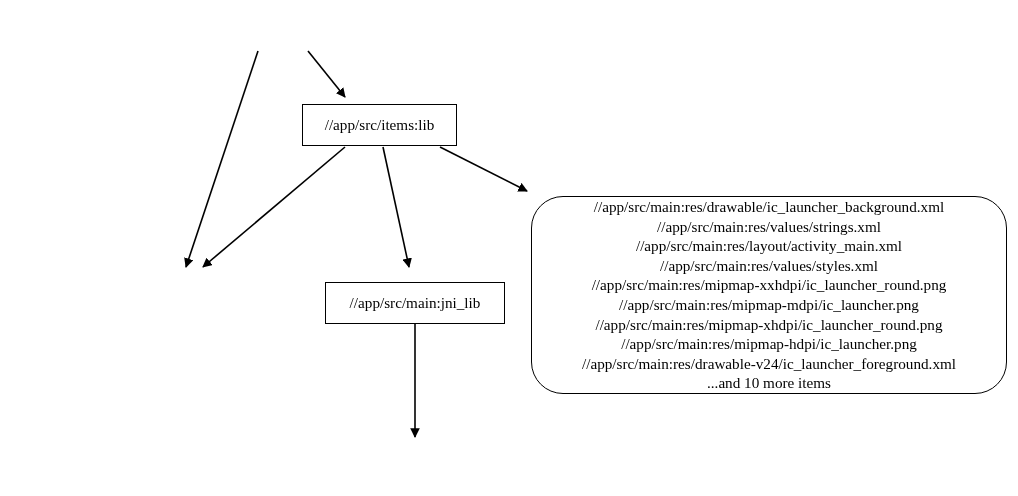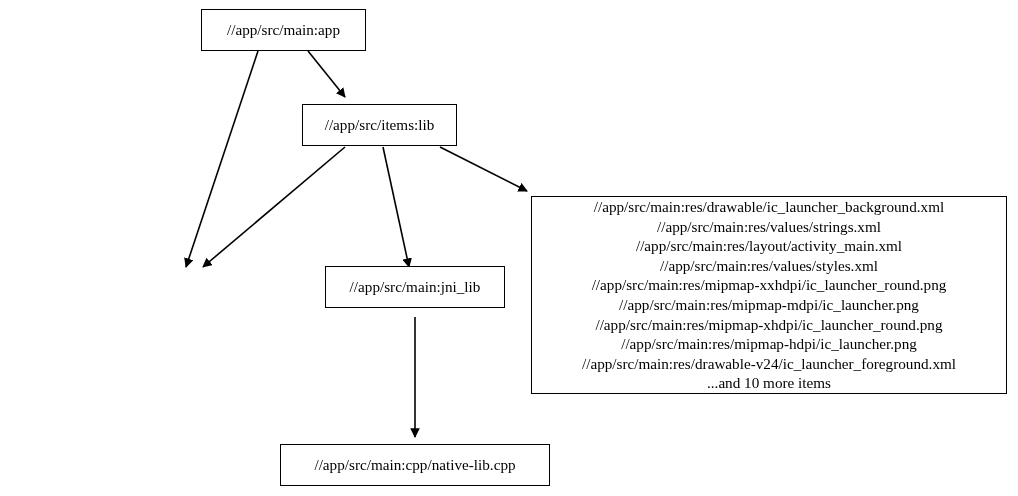--- a/index.html
+++ b/index.html
@@ -71,43 +71,37 @@
 
     <path d="M 345 147 L 203 267" stroke="#000000" stroke-width="1.6" fill="none" marker-end="url(#arrowhead)"></path>
 
     <path d="M 383 147 L 409 267" stroke="#000000" stroke-width="1.6" fill="none" marker-end="url(#arrowhead)"></path>
 
     <path d="M 440 147 L 527 191" stroke="#000000" stroke-width="1.6" fill="none" marker-end="url(#arrowhead)"></path>
 
     <path d="M 415 317 L 415 437" stroke="#000000" stroke-width="1.6" fill="none" marker-end="url(#arrowhead)"></path>
   </svg>
 
-  <div class="node" style="left:201px; top:9px; width:165px; height:42px;">
-    <span class="node-label">//app/src/main:app</span>
-  </div>
 
   <div class="node" style="left:302px; top:104px; width:155px; height:42px;">
     <span class="node-label">//app/src/items:lib</span>
   </div>
 
 
-  <div class="node" style="left:325px; top:266px; width:180px; height:42px;">
+  <div class="node" style="left:325px; top:282px; width:180px; height:42px;">
     <span class="node-label">//app/src/main:jni_lib</span>
   </div>
 
-  <div class="node node-multiline" style="left:531px; top:196px; width:476px; height:198px;">
+  <div class="node node-multiline" style="left:531px; top:196px; width:476px; height:198px;border-radius:32px;">
     <span class="node-label">//app/src/main:res/drawable/ic_launcher_background.xml
 //app/src/main:res/values/strings.xml
 //app/src/main:res/layout/activity_main.xml
 //app/src/main:res/values/styles.xml
 //app/src/main:res/mipmap-xxhdpi/ic_launcher_round.png
 //app/src/main:res/mipmap-mdpi/ic_launcher.png
 //app/src/main:res/mipmap-xhdpi/ic_launcher_round.png
 //app/src/main:res/mipmap-hdpi/ic_launcher.png
 //app/src/main:res/drawable-v24/ic_launcher_foreground.xml
 ...and 10 more items</span>
   </div>
 
-  <div class="node" style="left:280px; top:444px; width:270px; height:42px;">
-    <span class="node-label">//app/src/main:cpp/native-lib.cpp</span>
-  </div>
 
 </div>
 
 </body></html>

